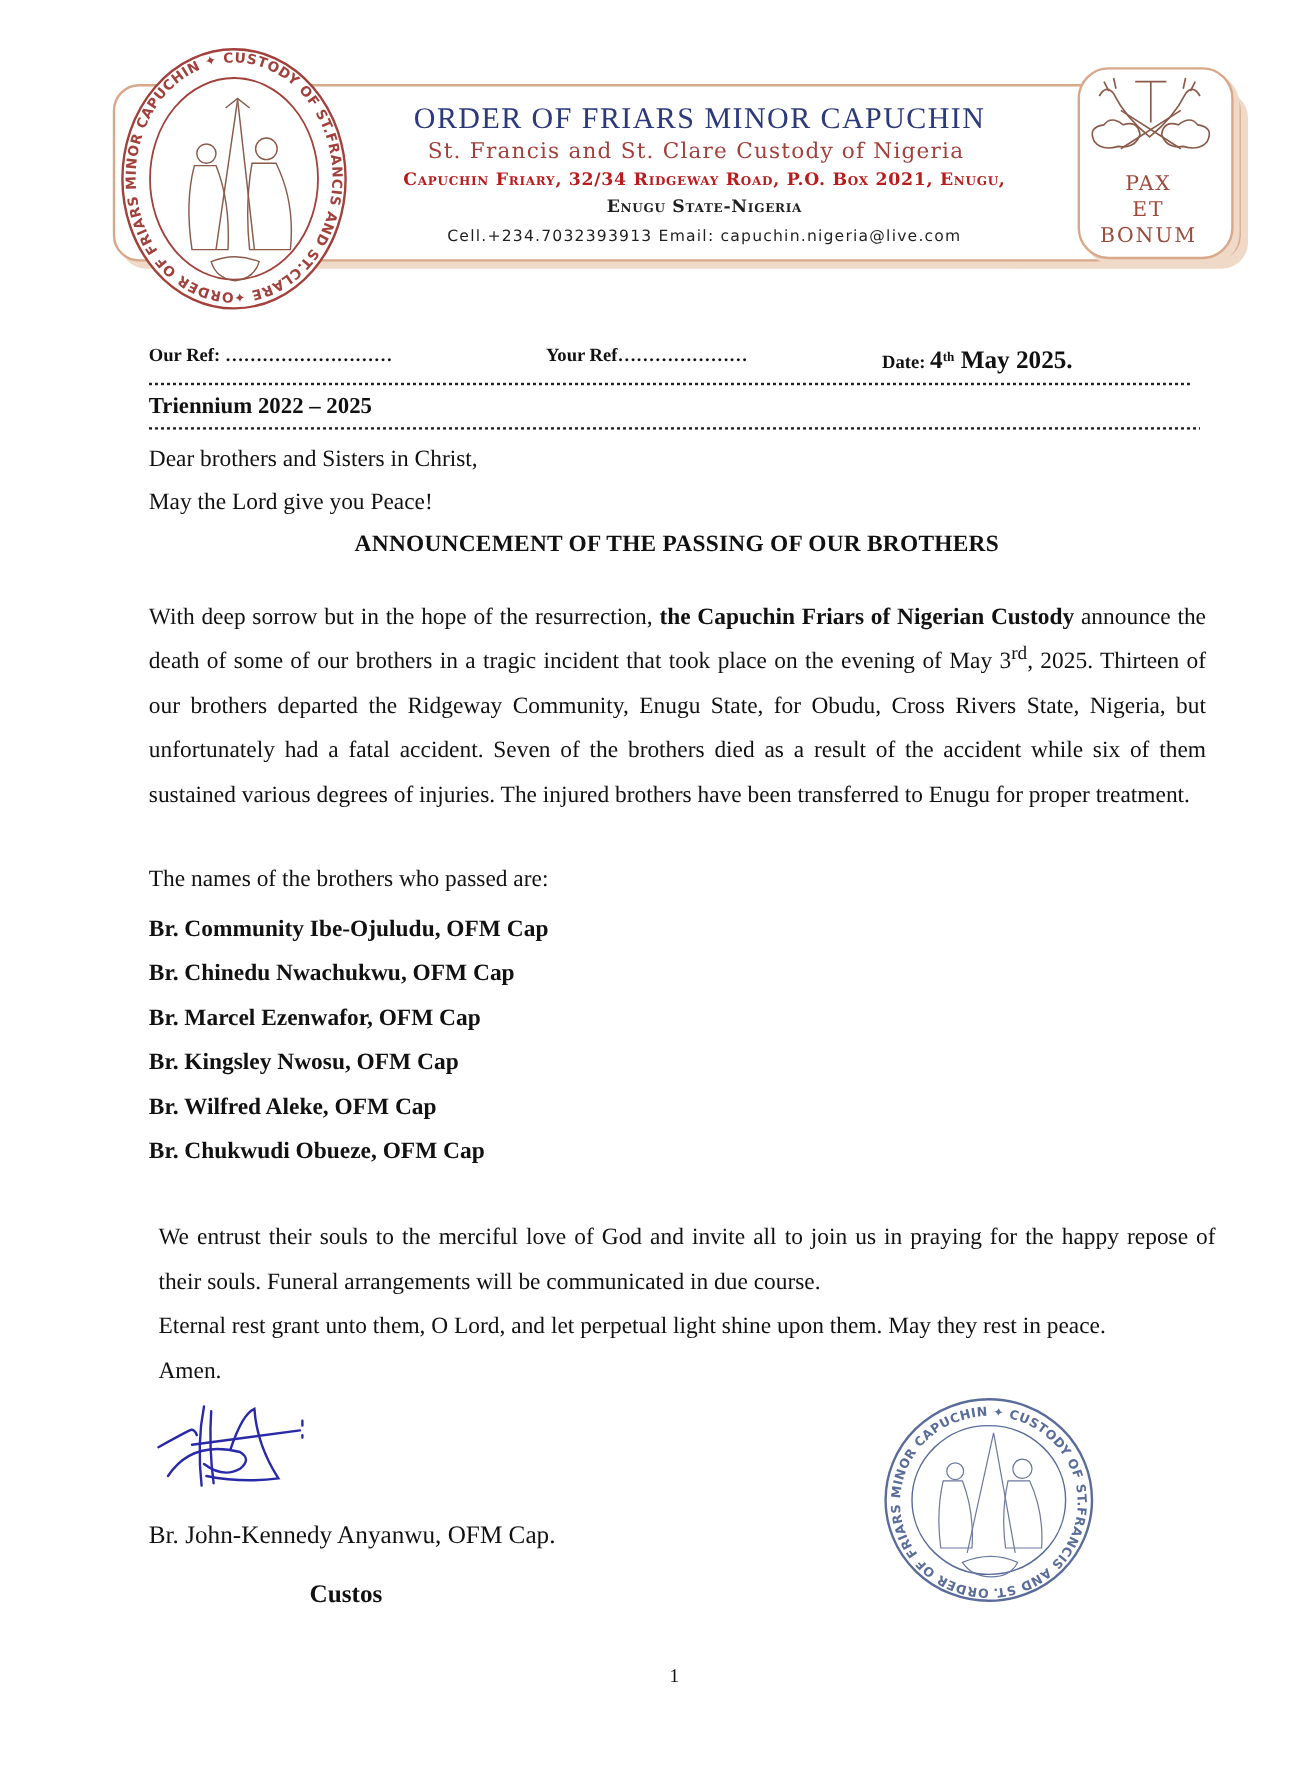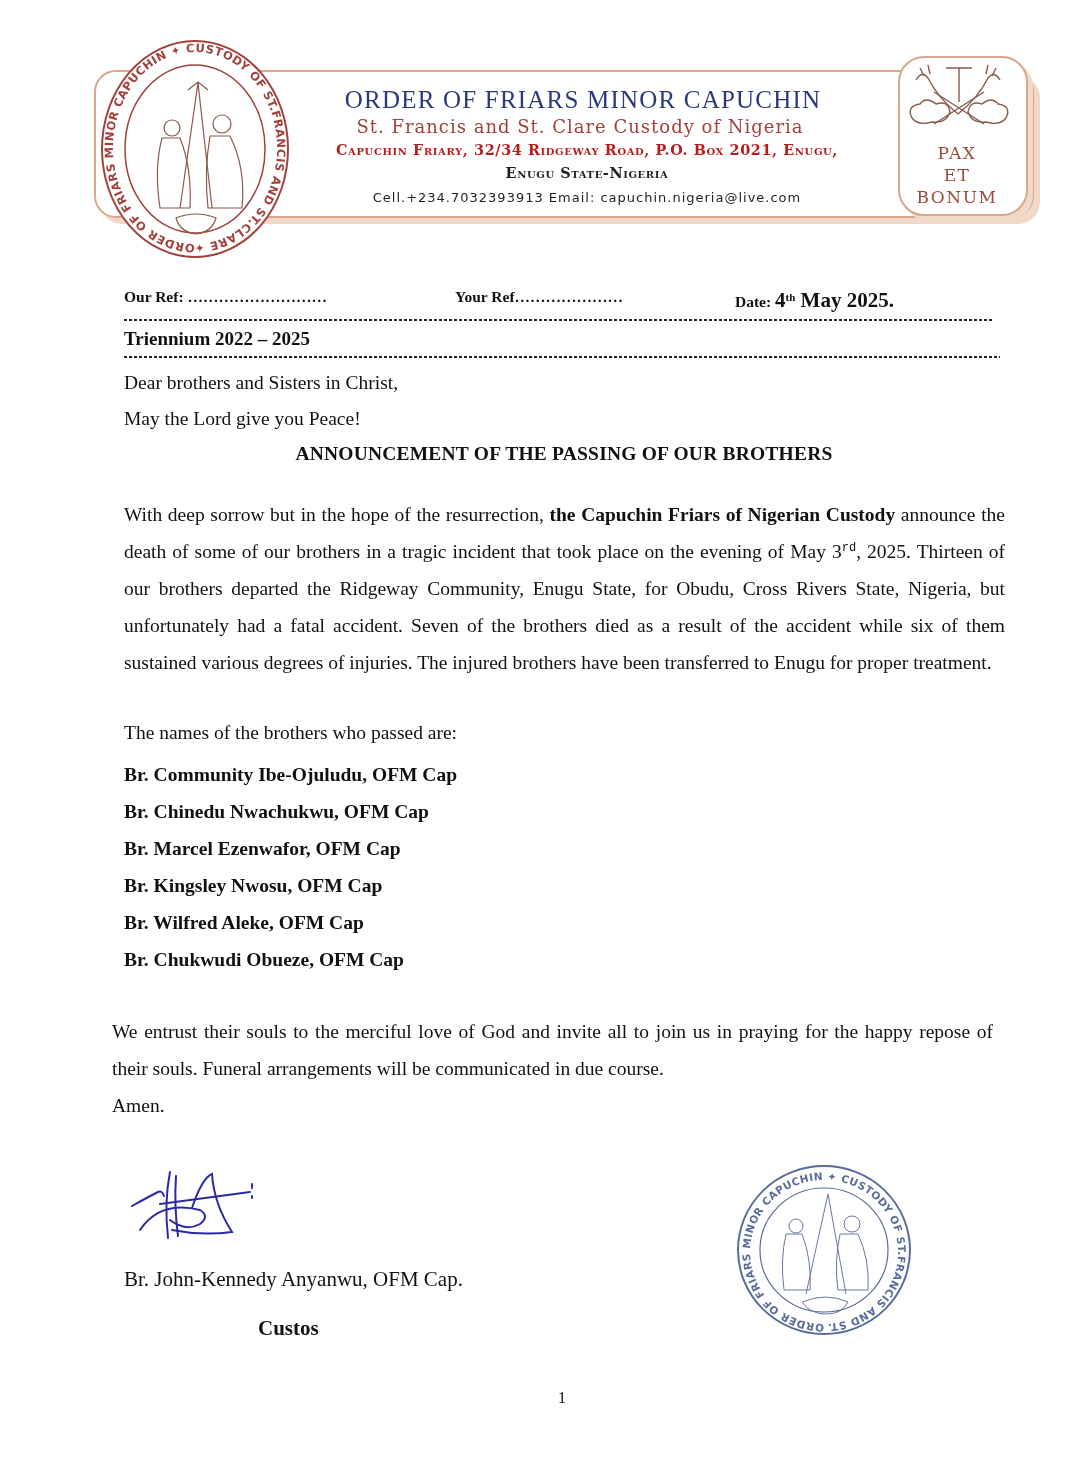--- a/index.html
+++ b/index.html
@@ -68,27 +68,27 @@
   .triennium { position: absolute; left: 124px; top: 328px; font-size: 19px; font-weight: bold; white-space: nowrap; }
 
   .line { position: absolute; left: 124px; font-size: 19.5px; white-space: nowrap; line-height: 26px; }
   .heading { position: absolute; top: 443px; left: 124px; width: 880px; text-align: center; font-size: 19.5px; font-weight: bold; letter-spacing: 0.2px; }
 
   .para {
     position: absolute; left: 124px; top: 496px; width: 881px;
     font-size: 19.5px; line-height: 37px; text-align: justify; text-align-last: left;
   }
   .para b { font-weight: bold; }
-  .para sup { font-size: 12px; line-height: 0; font-family: Liberation Mono, monospace; }
+  .para sup { font-size: 16px; line-height: 0; }
 
   .names { position: absolute; left: 124px; top: 756px; font-size: 19.5px; font-weight: bold; line-height: 37px; }
   .names div { white-space: nowrap; }
 
   .para2 {
-    position: absolute; left: 112px; top: 1013px; width: 881px;
+    position: absolute; left: 132px; top: 1013px; width: 881px;
     font-size: 19.5px; line-height: 37px; text-align: justify; text-align-last: left;
   }
 
   .signature { position: absolute; left: 130px; top: 1168px; width: 150px; height: 80px; }
   .signer { position: absolute; left: 124px; top: 1267px; font-size: 21px; white-space: nowrap; }
   .custos { position: absolute; left: 258px; top: 1316px; font-size: 21px; font-weight: bold; }
 
   .seal-right { position: absolute; left: 736px; top: 1164px; width: 176px; height: 172px; }
 
   .page-num { position: absolute; left: 558px; top: 1389px; font-size: 16px; }
@@ -168,20 +168,21 @@
   <div>Br. Community Ibe-Ojuludu, OFM Cap</div>
   <div>Br. Chinedu Nwachukwu, OFM Cap</div>
   <div>Br. Marcel Ezenwafor, OFM Cap</div>
   <div>Br. Kingsley Nwosu, OFM Cap</div>
   <div>Br. Wilfred Aleke, OFM Cap</div>
   <div>Br. Chukwudi Obueze, OFM Cap</div>
 </div>
 
 <div class="para2">
   <div>We entrust their souls to the merciful love of God and invite all to join us in praying for the happy repose of their souls. Funeral arrangements will be communicated in due course.</div>
+  <div>Eternal rest grant unto them, O Lord, and let perpetual light shine upon them. May they rest in peace.</div>
   <div>Amen.</div>
 </div>
 
 <div class="signature">
   <svg viewBox="0 0 150 80">
     <g stroke="#2a2aa8" stroke-width="2" fill="none" stroke-linecap="round">
       <path d="M2,38 q18,-10 26,-14 q4,-2 6,4"></path>
       <path d="M40,4 q-6,30 -2,66"></path>
       <path d="M46,8 q-2,30 2,60"></path>
       <path d="M10,62 q20,-30 60,-20 q10,6 0,14 q-14,8 -30,-4"></path>

